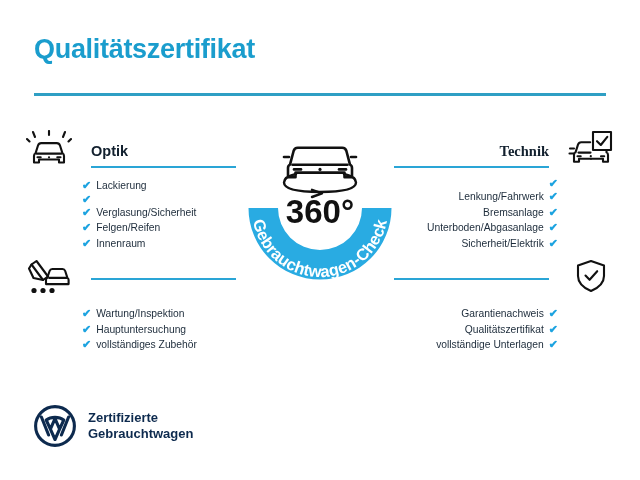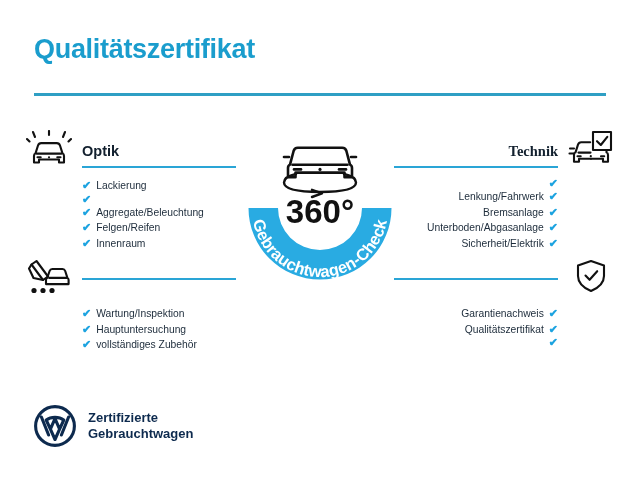--- a/index.html
+++ b/index.html
@@ -25,21 +25,21 @@
     background:#2f9fc4;
   }
 
   
   .section{position:absolute;}
   .sec-optik   {left:26px; top:134px; width:210px;}
   .sec-wartung {left:26px; top:262px; width:210px;}
   .sec-technik {right:26px; top:134px; width:220px;}
   .sec-garantie{right:26px; top:262px; width:220px;}
 
-  .sec-head{display:flex;align-items:flex-start;gap:10px;}
+  .sec-head{display:flex;align-items:flex-start;gap:19px;}
   .sec-right .sec-head{flex-direction:row-reverse;}
 
   .sec-icon{width:46px;height:40px;flex:0 0 46px;display:block;margin-top:-4px;}
   .sec-title-wrap{flex:1 1 auto;padding-top:10px;}
   .sec-right .sec-title-wrap{text-align:right;font-family:Liberation Serif, serif;}
 
   .sec-title{
     font-size:14.5px;font-weight:700;color:#12202e;
     line-height:1.1;white-space:nowrap;
   }
@@ -98,21 +98,21 @@
     <ul class="sec-list">
       <li>
           <span class="tick">✔</span>
           <span>Lackierung</span>
         </li>
       <li>
           <span class="tick">✔</span>
         </li>
       <li>
           <span class="tick">✔</span>
-          <span>Aggregate/Beleuchtung</span>
+          <span>Verglasung/Sicherheit</span>
         </li>
       <li>
           <span class="tick">✔</span>
           <span>Felgen/Reifen</span>
         </li>
       <li>
           <span class="tick">✔</span>
           <span>Innenraum</span>
         </li>
     </ul>
@@ -212,20 +212,21 @@
       <li>
           <span class="tick">✔</span>
           <span>Garantienachweis</span>
         </li>
       <li>
           <span class="tick">✔</span>
           <span>Qualitätszertifikat</span>
         </li>
       <li>
           <span class="tick">✔</span>
+          <span>vollständige Unterlagen</span>
         </li>
     </ul>
   </div>
 
   <div class="badge">
     <svg viewBox="0 0 188 188" width="188" height="188">
       <defs>
         <path id="arcpath" d="M 26 97 A 68 68 0 1 0 162 97"></path>
       </defs>
 

